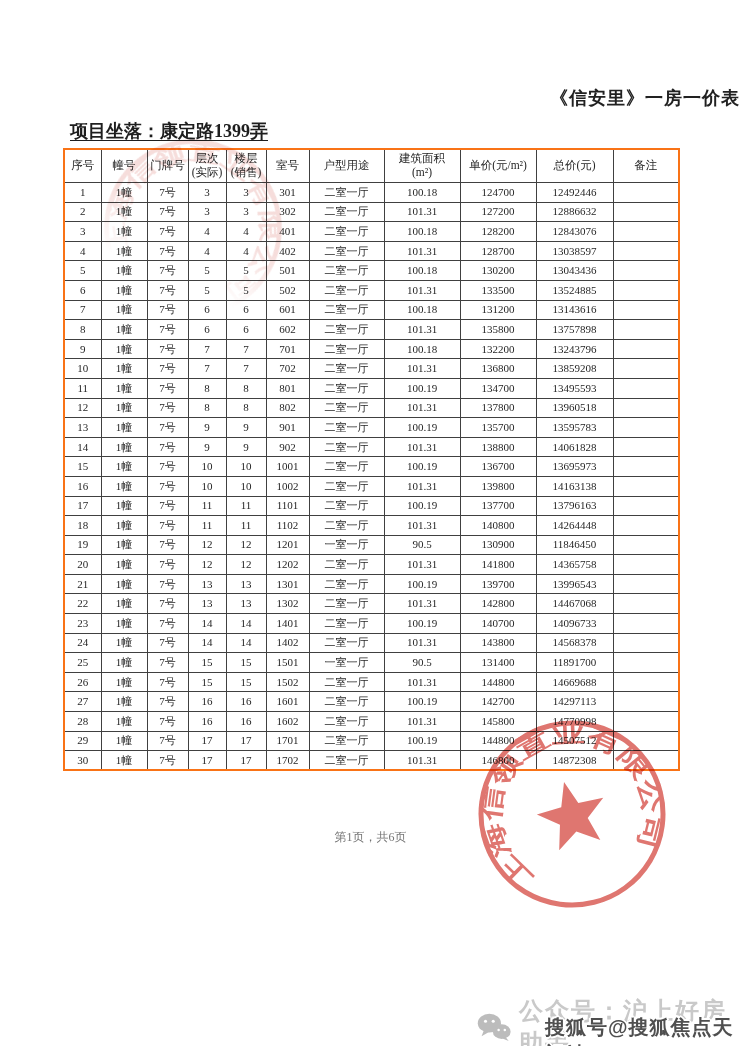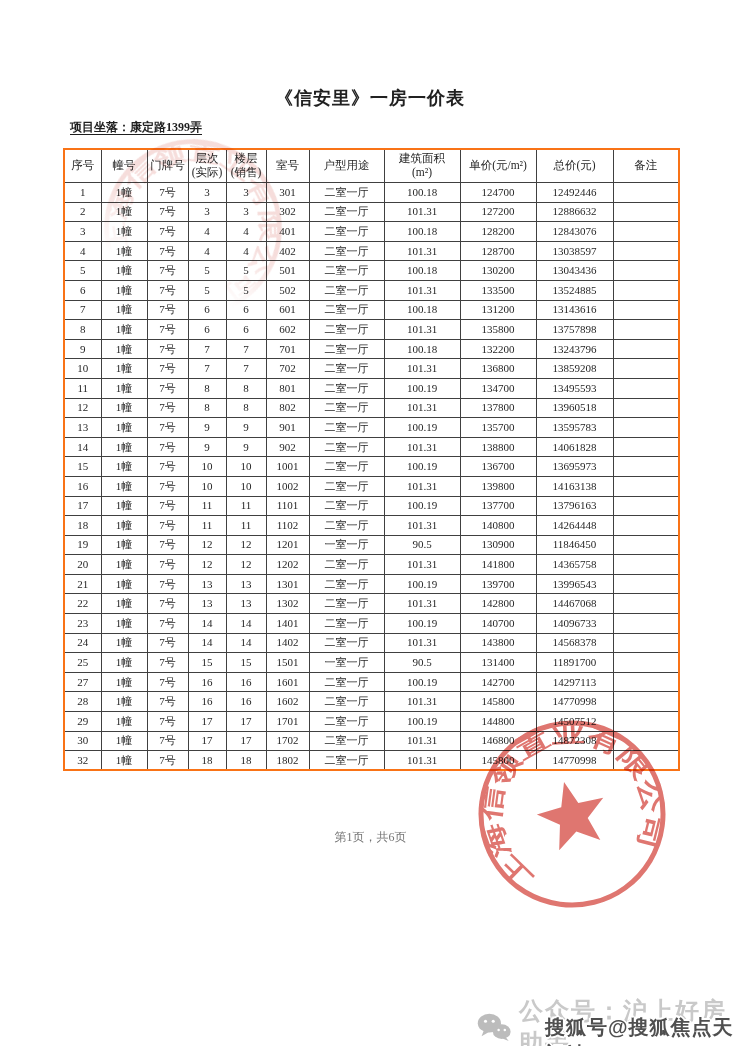--- a/index.html
+++ b/index.html
@@ -3,28 +3,28 @@
 <meta charset="utf-8">
 <style>
   html,body { margin:0; padding:0; }
   body {
     width:740px; height:1046px; background:#ffffff; position:relative;
     overflow:hidden; font-family:"Liberation Sans", sans-serif;
   }
   .page { position:absolute; inset:0; }
 
   .title {
-    position:absolute; top:86px; left:0; width:740px; text-align:center;
+    position:absolute; top:86px; left:0; width:740px; text-align:right;
     font-family:"Liberation Serif", serif; font-weight:bold;
     font-size:18px; color:#212121; letter-spacing:1px;
   }
   .location {
     position:absolute; top:119px; left:70px;
     font-family:"Liberation Serif", serif; font-weight:600;
-    font-size:12px; color:#1e1e1e; text-decoration:underline;
+    font-size:18px; color:#1e1e1e; text-decoration:underline;
     text-underline-offset:3px;
   }
 
   table.price-table {
     position:absolute; left:63px; top:148px; width:615px;
     border-collapse:collapse; table-layout:fixed;
     border:2px solid #f97316;
     font-family:"Liberation Serif", serif;
   }
   .price-table th, .price-table td {
@@ -438,20 +438,33 @@
           <td>15</td>
           <td>15</td>
           <td>1501</td>
           <td>一室一厅</td>
           <td>90.5</td>
           <td>131400</td>
           <td>11891700</td>
           <td></td>
         </tr>
         <tr>
+          <td>26</td>
+          <td>1幢</td>
+          <td>7号</td>
+          <td>15</td>
+          <td>15</td>
+          <td>1502</td>
+          <td>二室一厅</td>
+          <td>101.31</td>
+          <td>144800</td>
+          <td>14669688</td>
+          <td></td>
+        </tr>
+        <tr>
           <td>27</td>
           <td>1幢</td>
           <td>7号</td>
           <td>16</td>
           <td>16</td>
           <td>1601</td>
           <td>二室一厅</td>
           <td>100.19</td>
           <td>142700</td>
           <td>14297113</td>
@@ -487,33 +500,20 @@
           <td>30</td>
           <td>1幢</td>
           <td>7号</td>
           <td>17</td>
           <td>17</td>
           <td>1702</td>
           <td>二室一厅</td>
           <td>101.31</td>
           <td>146800</td>
           <td>14872308</td>
-          <td></td>
-        </tr>
-        <tr>
-          <td>32</td>
-          <td>1幢</td>
-          <td>7号</td>
-          <td>18</td>
-          <td>18</td>
-          <td>1802</td>
-          <td>二室一厅</td>
-          <td>101.31</td>
-          <td>145800</td>
-          <td>14770998</td>
           <td></td>
         </tr>
       </tbody>
   </table>
 
   <div class="page-num">第1页，共6页</div>
 
   <svg class="seal seal-faint" viewBox="0 0 200 200" aria-hidden="true">
     <defs>
       <path id="arcFaint" d="M 49.1 150.9 A 72 72 0 1 1 150.9 150.9" fill="none"></path>

